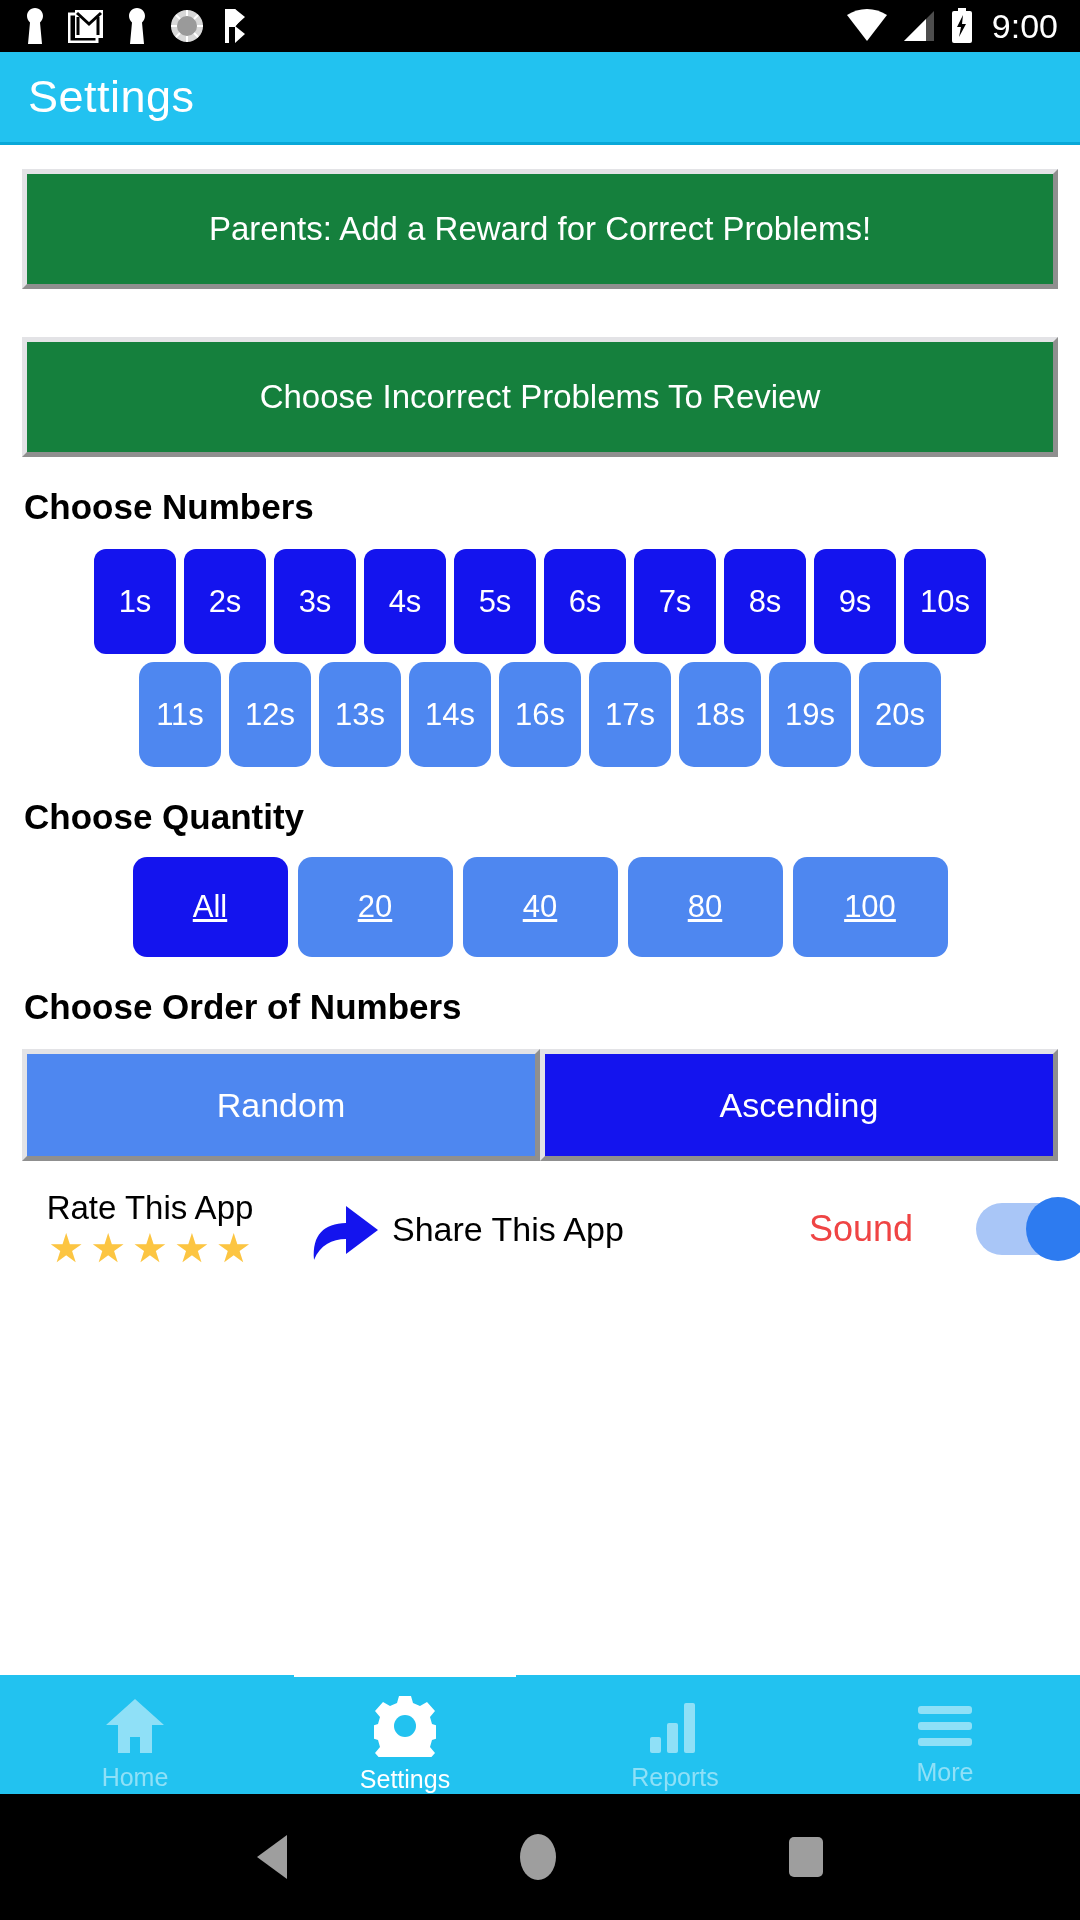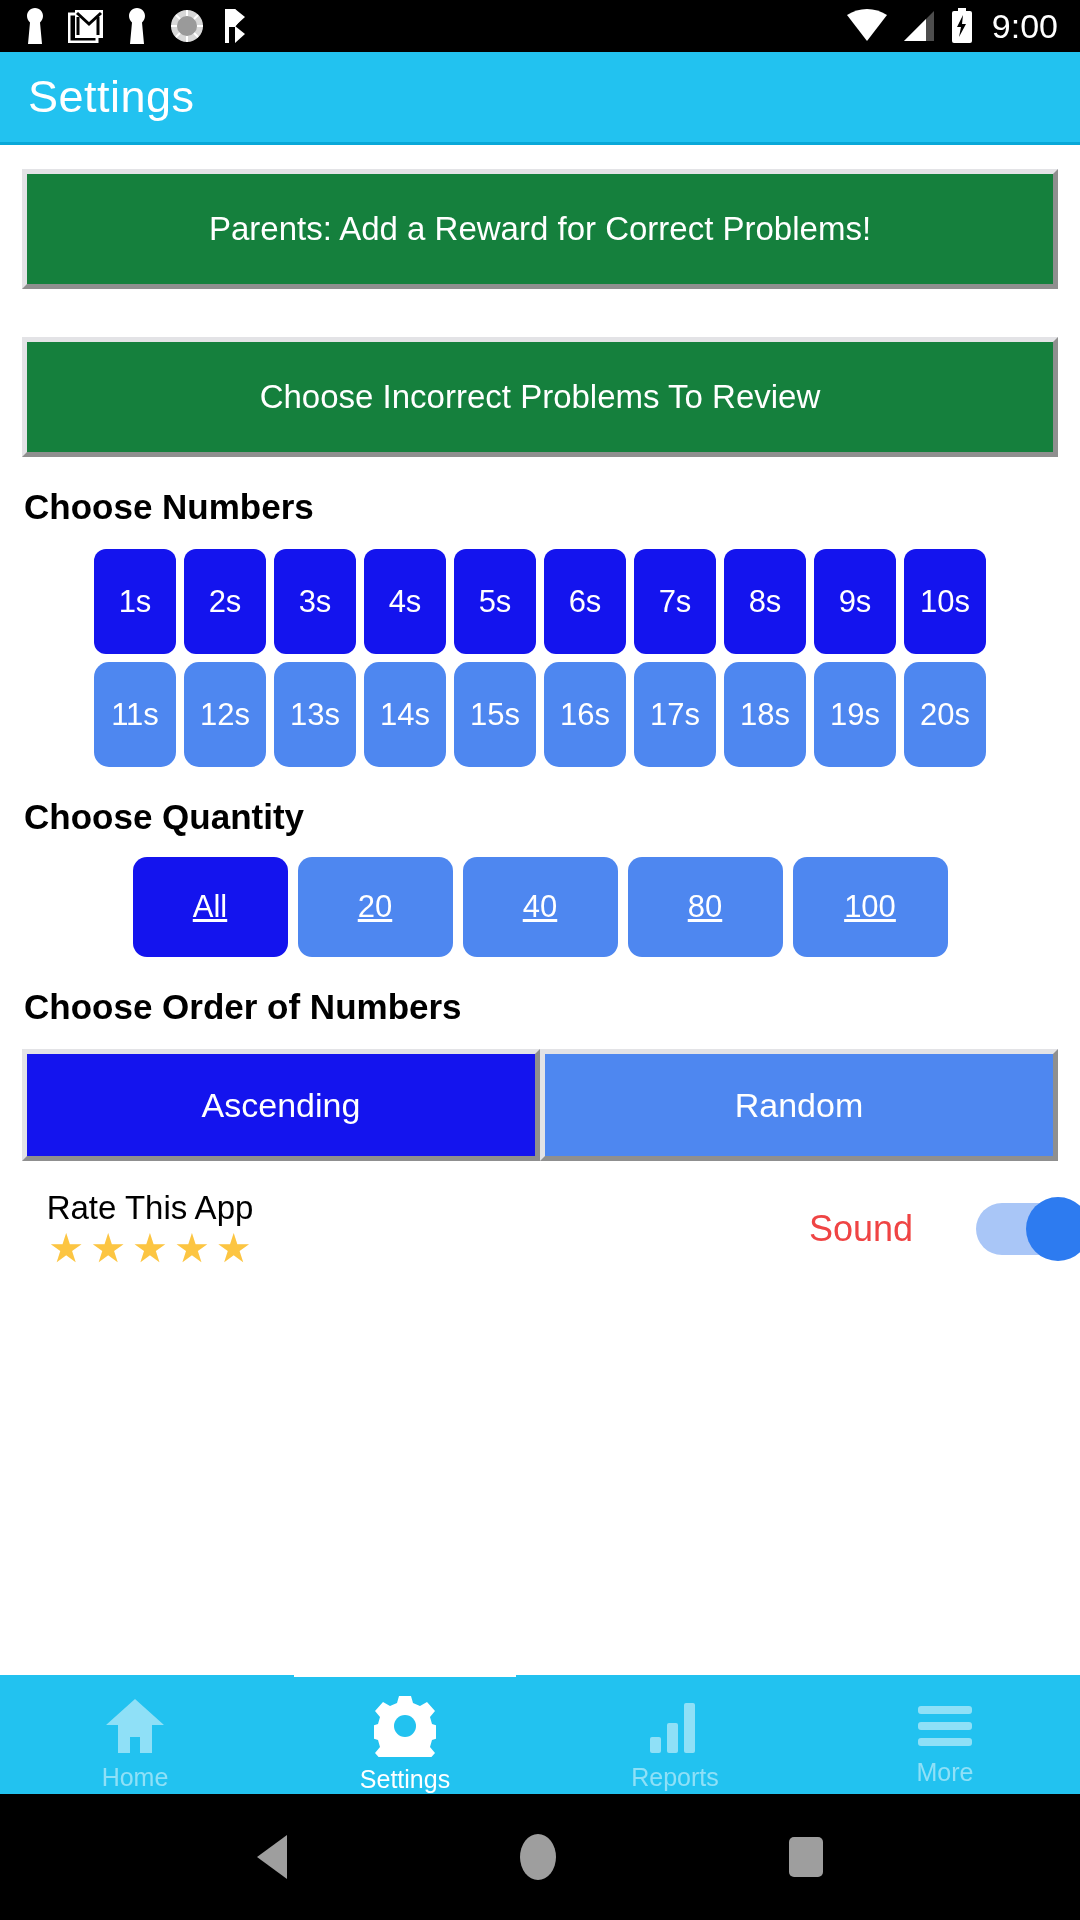--- a/index.html
+++ b/index.html
@@ -338,56 +338,61 @@
         <div class="num-btn sel-dark">7s</div>
         <div class="num-btn sel-dark">8s</div>
         <div class="num-btn sel-dark">9s</div>
         <div class="num-btn sel-dark">10s</div>
       </div>
     <div class="num-row" style="margin-top:8px;">
         <div class="num-btn sel-light">11s</div>
         <div class="num-btn sel-light">12s</div>
         <div class="num-btn sel-light">13s</div>
         <div class="num-btn sel-light">14s</div>
-        <div class="num-btn sel-light">15s</div>
         <div class="num-btn sel-light">16s</div>
         <div class="num-btn sel-light">17s</div>
         <div class="num-btn sel-light">18s</div>
         <div class="num-btn sel-light">19s</div>
         <div class="num-btn sel-light">20s</div>
       </div>
 
     <div class="section-title" style="margin-top:30px;">Choose Quantity</div>
 
     <div class="qty-row" style="margin-top:20px;">
         <div class="qty-btn sel-dark">All</div>
         <div class="qty-btn sel-light">20</div>
         <div class="qty-btn sel-light">40</div>
         <div class="qty-btn sel-light">80</div>
         <div class="qty-btn sel-light">100</div>
       </div>
 
     <div class="section-title" style="margin-top:30px;">Choose Order of Numbers</div>
 
     <div class="order-row" style="margin-top:22px;">
+        <div class="bevel order-btn order-random">Random</div>
         <div class="bevel order-btn order-asc">Ascending</div>
-        <div class="bevel order-btn order-random">Random</div>
       </div>
 
     <div class="actions">
       <div class="rate-block">
         <span class="rate-label">Rate This App</span>
         <span class="stars">
             <span class="star">★</span>
             <span class="star">★</span>
             <span class="star">★</span>
             <span class="star">★</span>
             <span class="star">★</span>
           </span>
       </div>
+      <div class="share-block">
+        <svg width="78" height="70" viewBox="0 0 78 70">
+          <path d="M8 66c-2-26 10-36 32-37V12l32 24-32 24V45C26 45 14 51 8 66z" fill="#1414EE"></path>
+        </svg>
+        <span class="share-label">Share This App</span>
+      </div>
       <div class="sound-block">
         <span class="sound-label">Sound</span>
         <div class="toggle">
           <div class="knob"></div>
         </div>
       </div>
     </div>
 
   </div>
 

